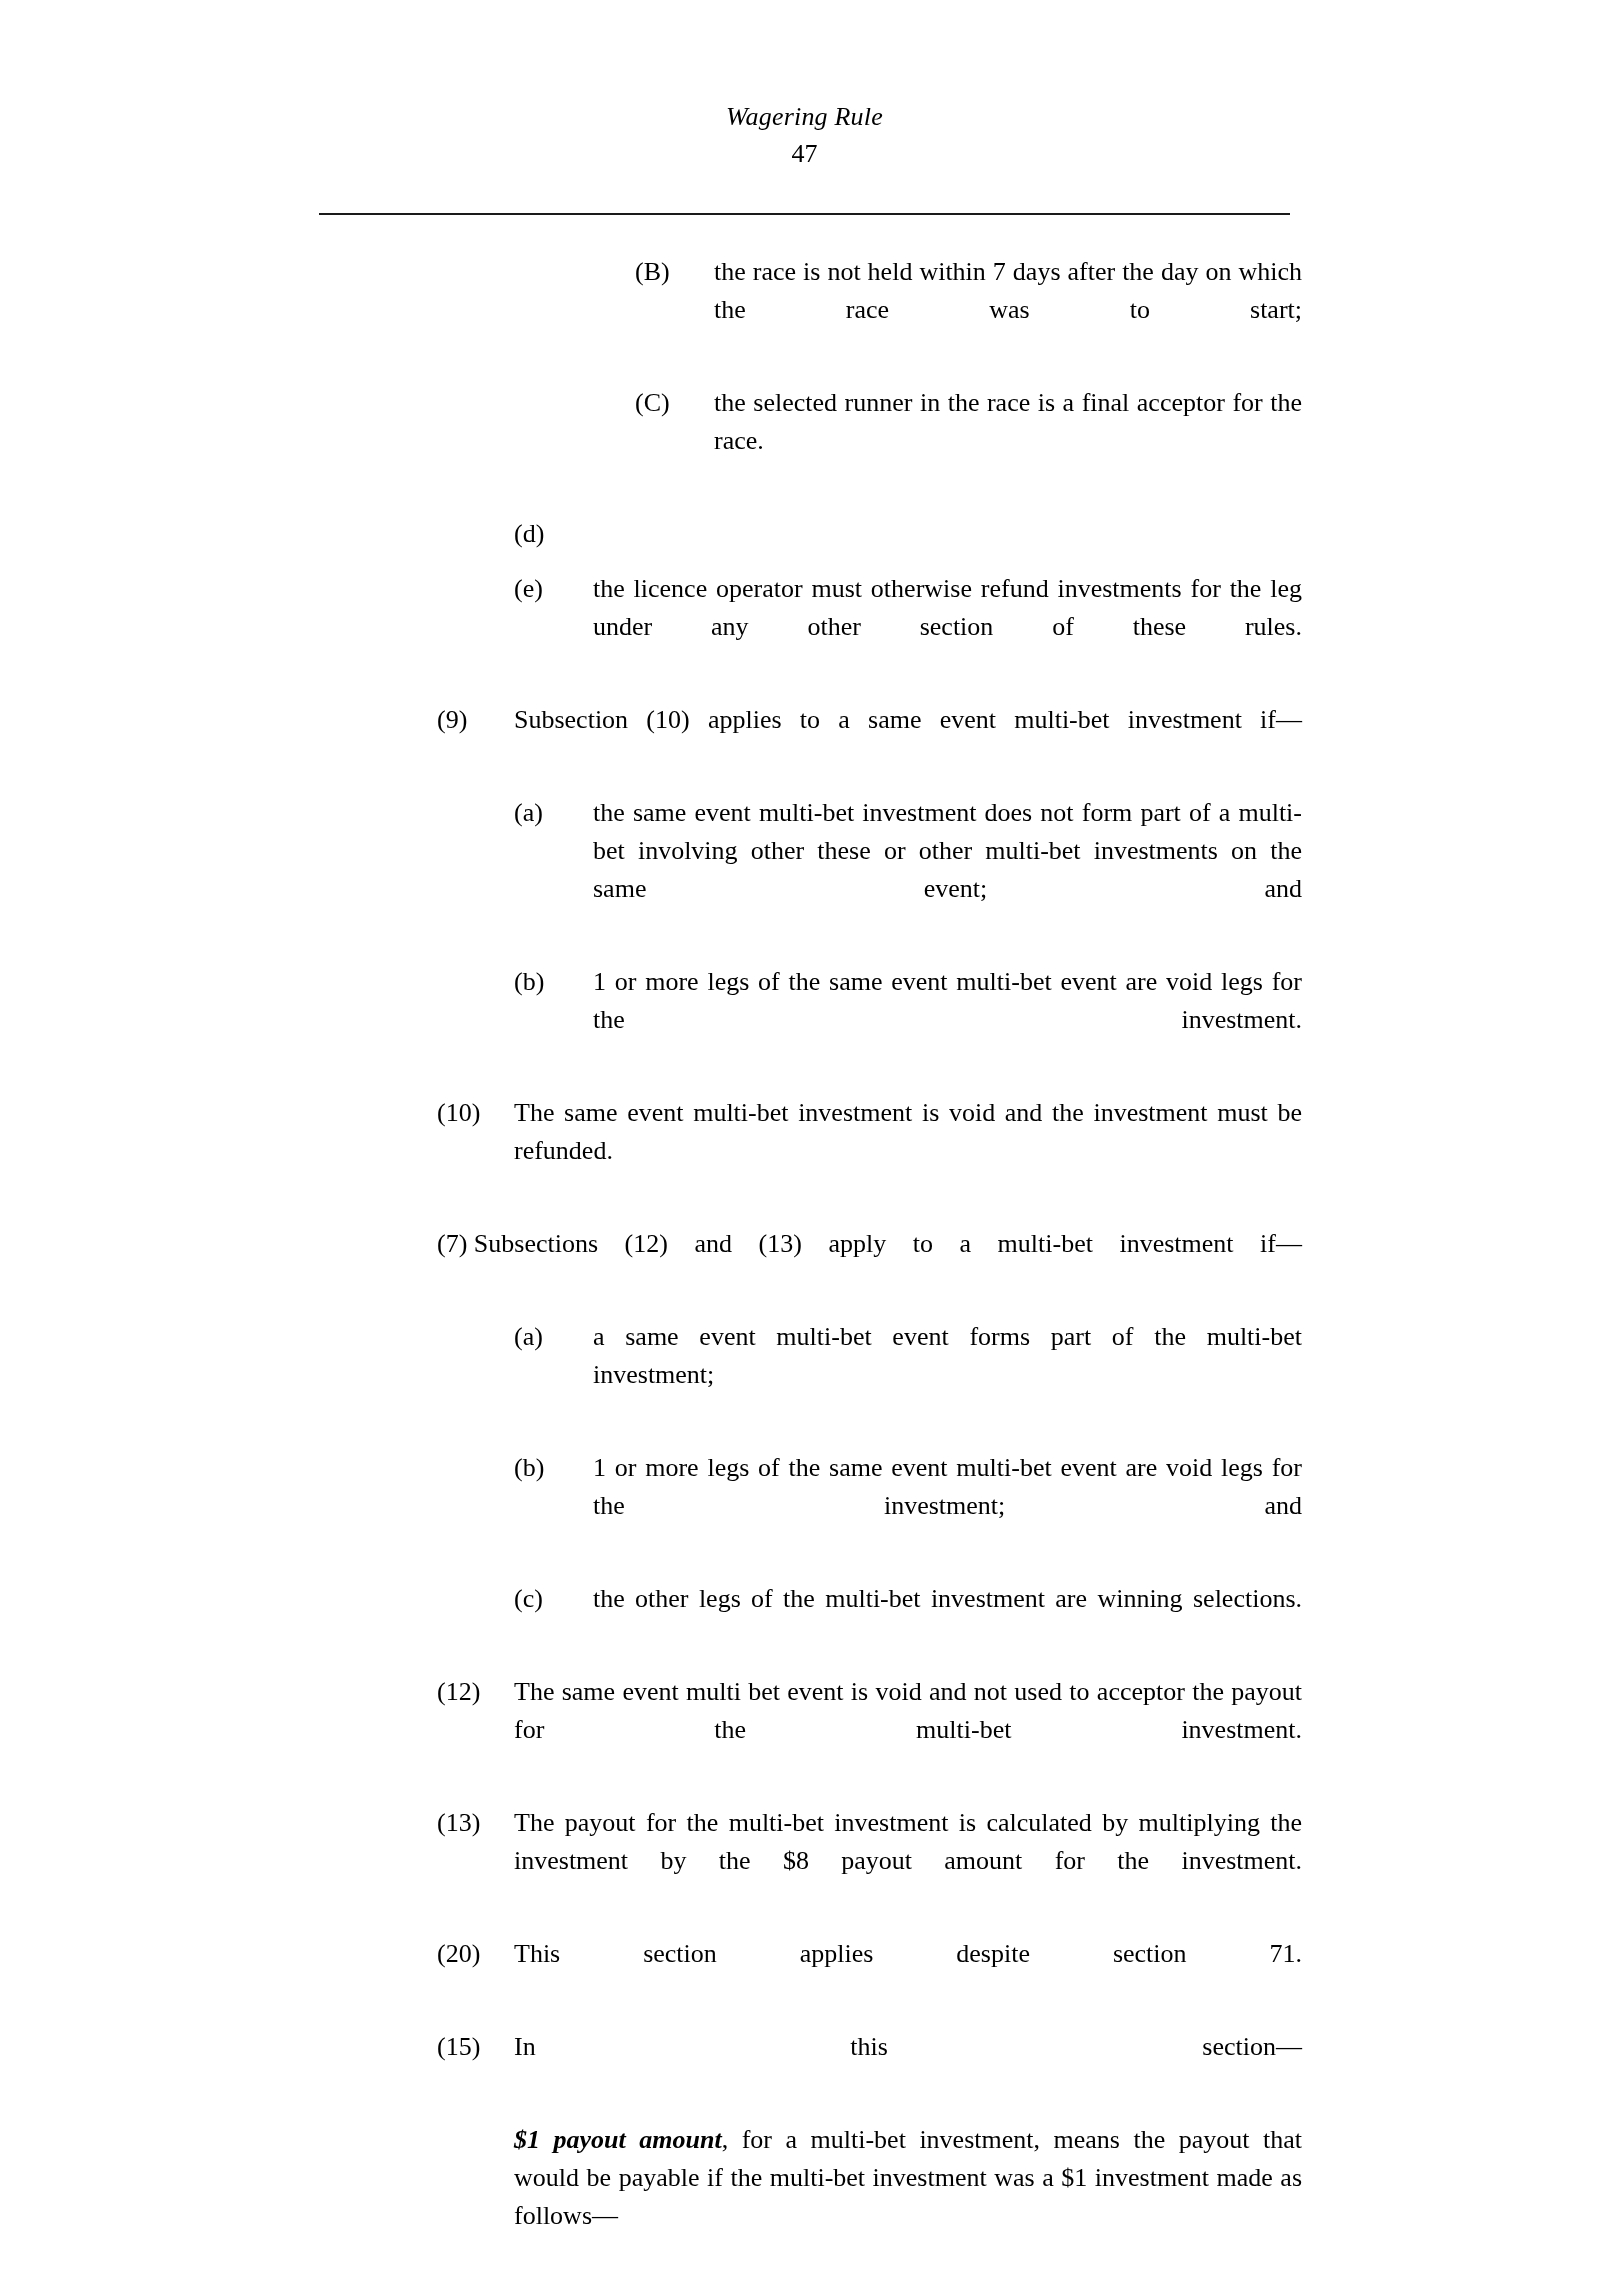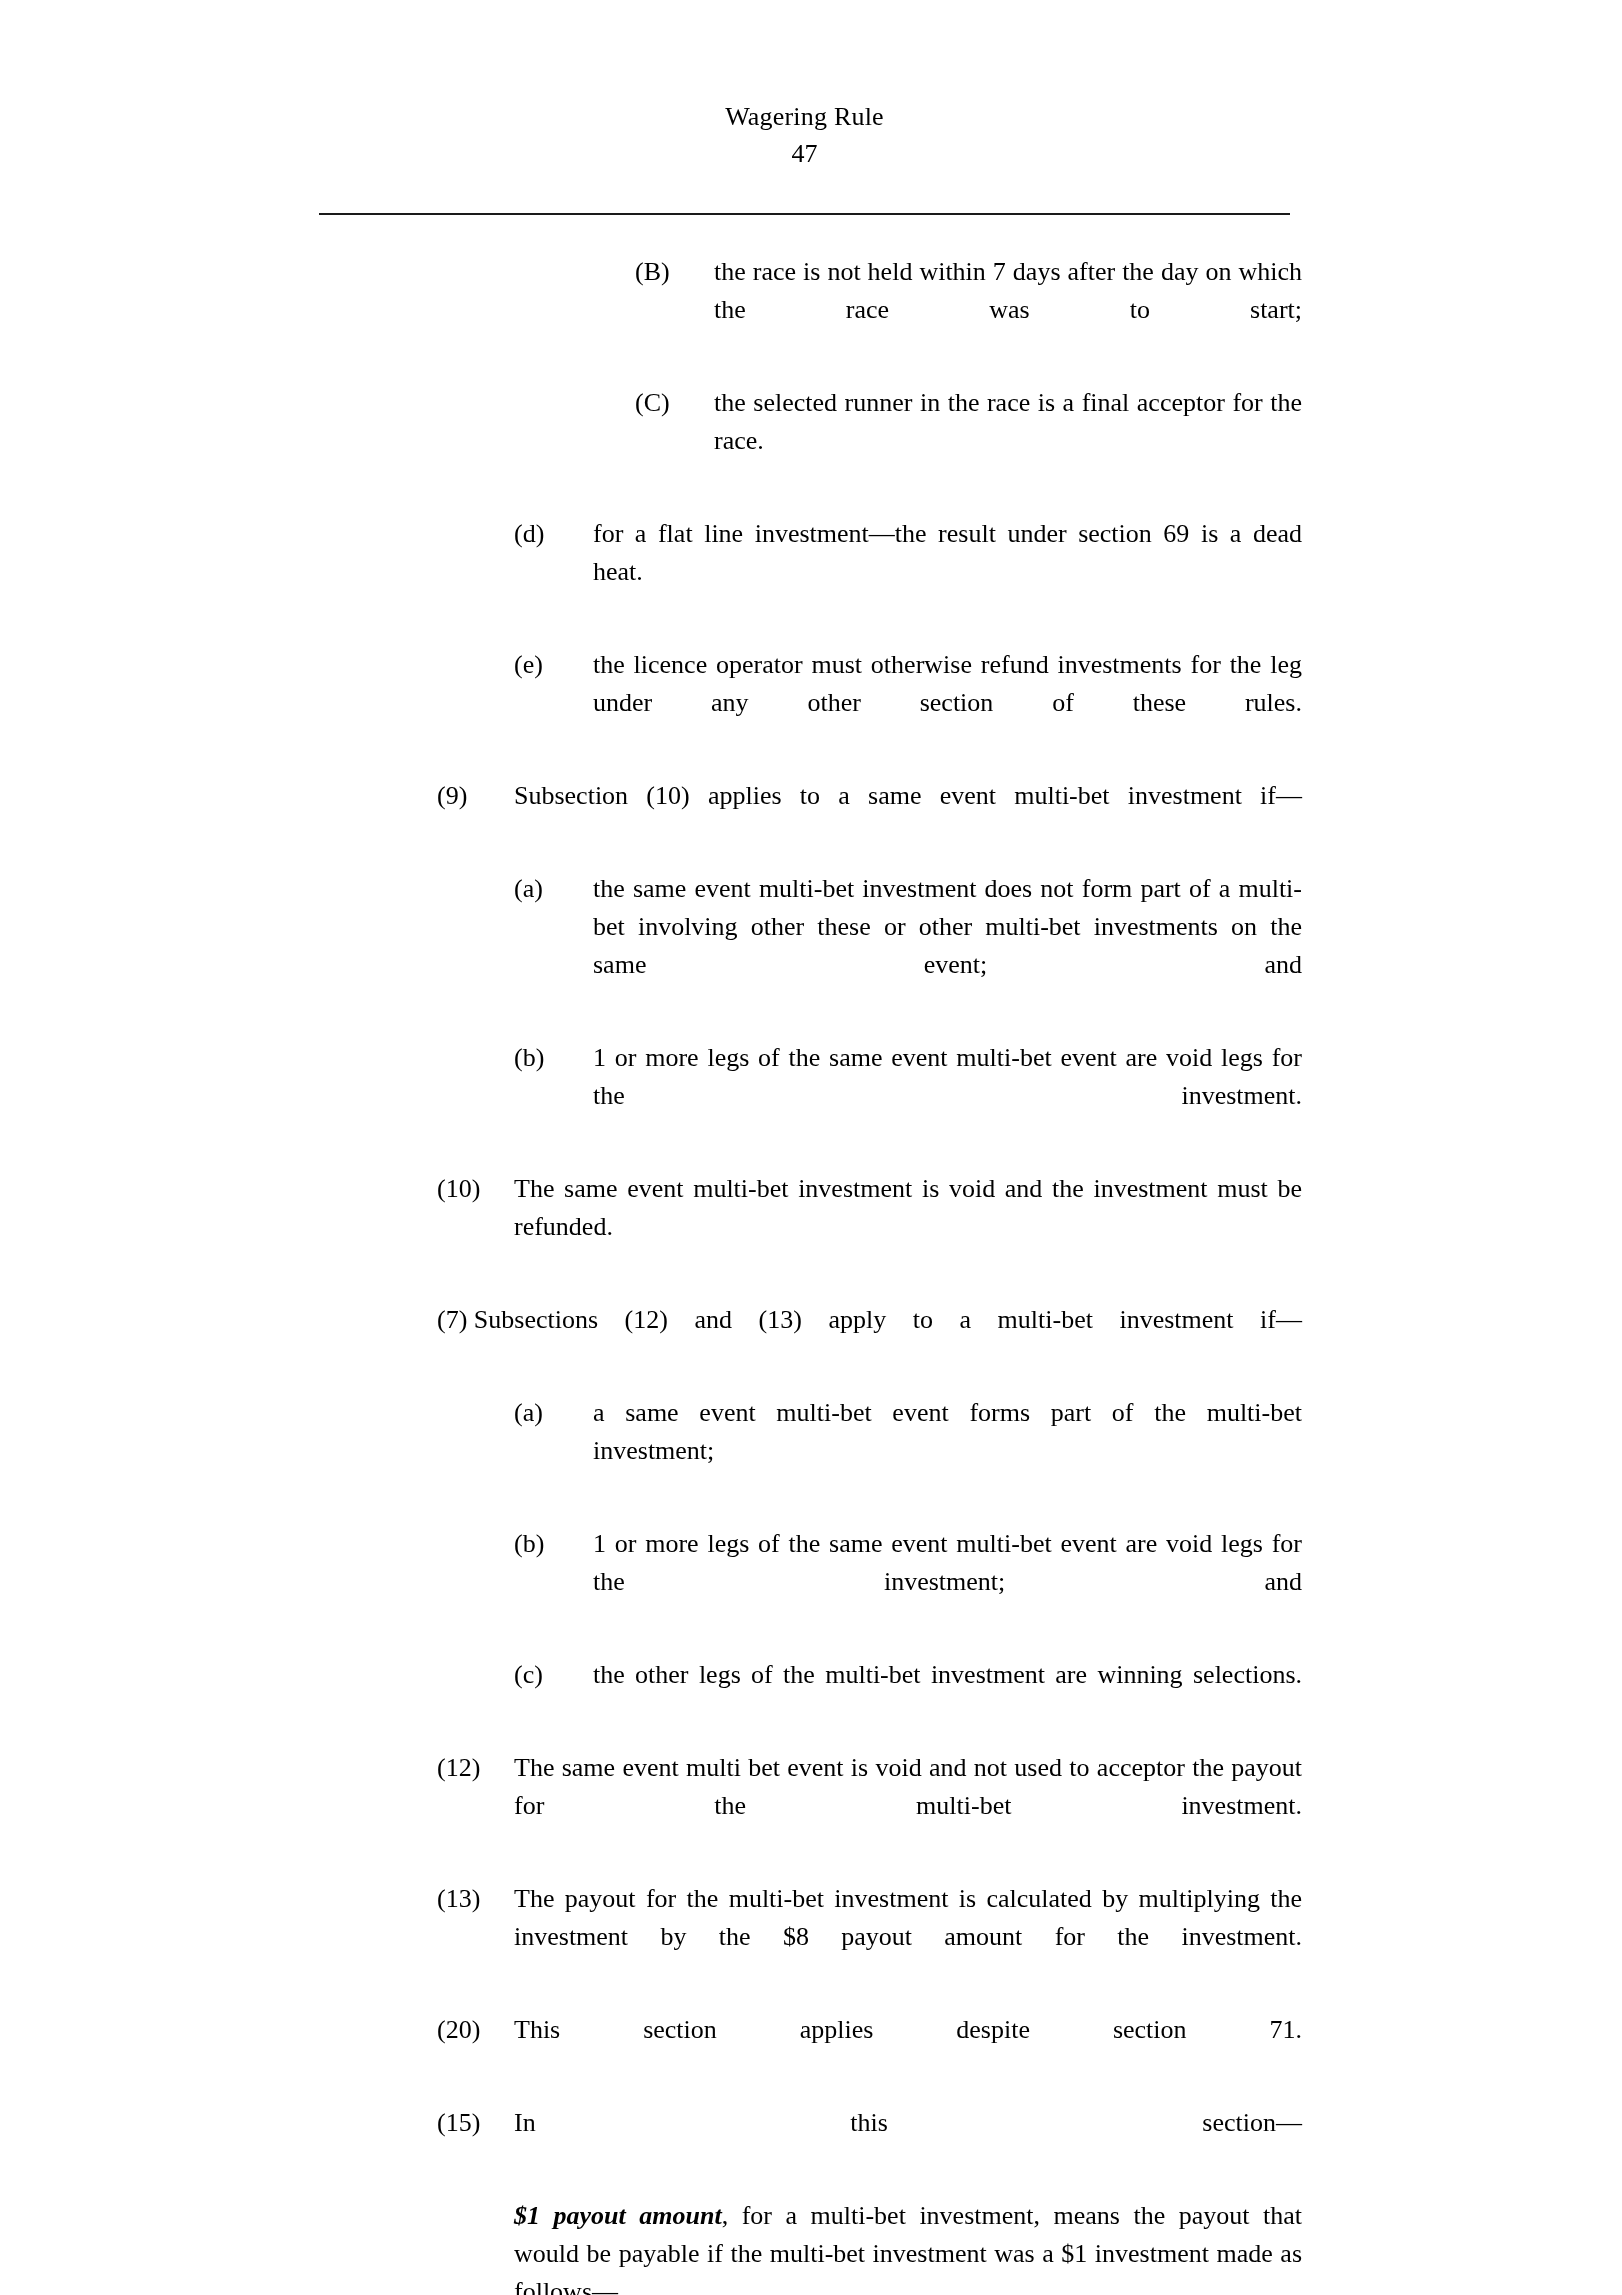--- a/index.html
+++ b/index.html
@@ -23,20 +23,21 @@
   
   .running-header {
     position: absolute;
     left: 319px;
     top: 98px;
     width: 971px;
     text-align: center;
   }
 
   .header-title {
+    font-style: italic;
     font-size: 26px;
     line-height: 37px;
     letter-spacing: 0.2px;
   }
 
   .header-page-number {
     font-size: 26px;
     line-height: 38px;
   }
 
@@ -139,21 +140,20 @@
       <div class="clause lvl3">
         <span class="clause-label">(B)</span>
         <span class="clause-text">the race is not held within 7 days after the day on which the race was to start;</span>
       </div>
       <div class="clause lvl3">
         <span class="clause-label">(C)</span>
         <span class="clause-text">the selected runner in the race is a final acceptor for the race.</span>
       </div>
       <div class="clause lvl2">
         <span class="clause-label">(d)</span>
-        <span class="clause-text">for a flat line investment—the result under section 69 is a dead heat.</span>
       </div>
       <div class="clause lvl2">
         <span class="clause-label">(e)</span>
         <span class="clause-text">the licence operator must otherwise refund investments for the leg under any other section of these rules.</span>
       </div>
       <div class="clause lvl1">
         <span class="clause-label">(9)</span>
         <span class="clause-text">Subsection (10) applies to a same event multi-bet investment if—</span>
       </div>
       <div class="clause lvl2">

